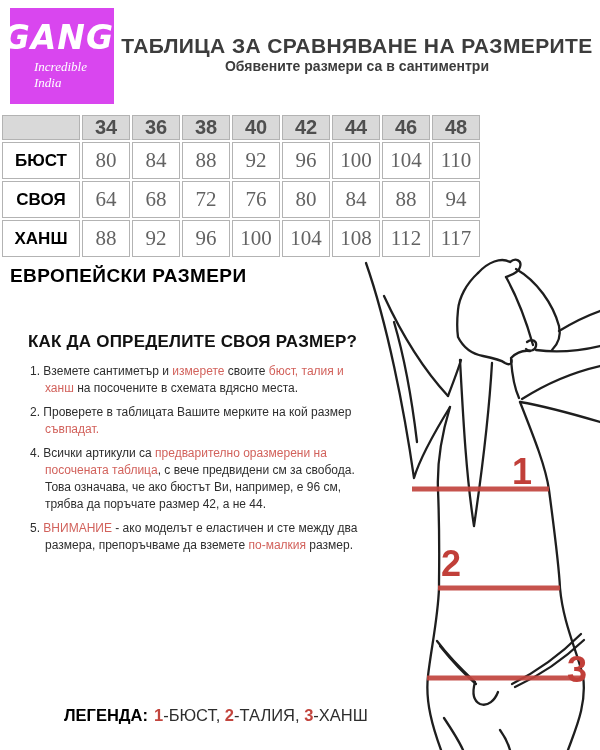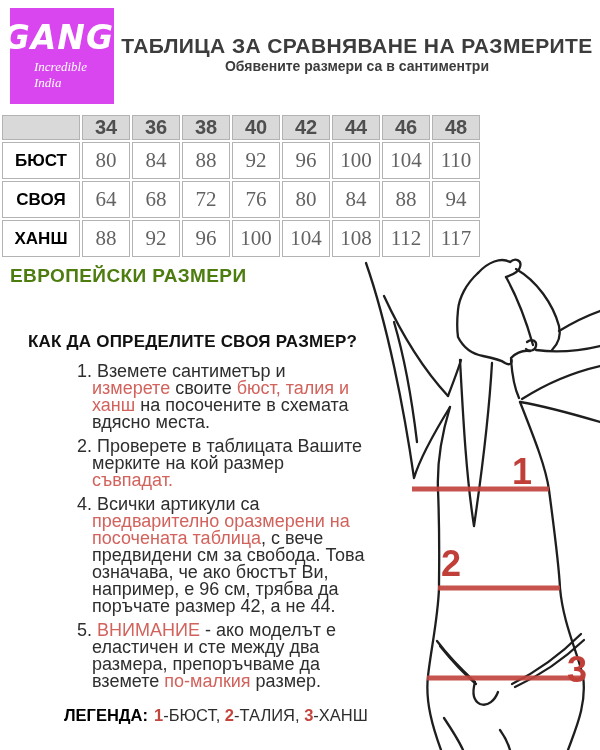--- a/index.html
+++ b/index.html
@@ -23,28 +23,28 @@
   table.size-table{border-collapse:separate;border-spacing:2px;}
   .size-table th,.size-table td{border:1px solid #b3b3b3;text-align:center;padding:0;}
   .size-table th{width:46px;height:23px;background:#d9d9d9;color:#4f4f4f;font-size:20px;font-weight:bold;}
   .size-table th.corner{width:76px;}
   .size-table td{height:35px;background:#fff;}
   .size-table td.rowlabel{font-weight:bold;color:#000;font-size:17px;}
   .size-table td.val{color:#636363;font-size:21px;font-family:Liberation Serif, serif;}
 
   
   .section-heading{position:absolute;left:10px;top:265px;font-size:19px;font-weight:bold;
-                   color:#4d7c0f;letter-spacing:.4px;}
+                   color:#000000;letter-spacing:.4px;}
   .howto-heading{position:absolute;left:28px;top:332px;font-size:17px;font-weight:bold;
                  color:#111;letter-spacing:.2px;}
 
   
   .howto-list{position:absolute;left:30px;top:363px;width:338px;}
-  .howto-item{font-size:18px;line-height:17px;margin-bottom:7px;color:#2e2e2e;
-              padding-left:15px;text-indent:-15px;margin-left:47px;}
+  .howto-item{font-size:12px;line-height:17px;margin-bottom:7px;color:#2e2e2e;
+              padding-left:15px;text-indent:-15px;}
   .red-text{color:#d2625c;}
 
   
   .legend{position:absolute;left:28px;top:706px;font-size:16.5px;color:#2e2e2e;margin-left:36px;}
   .legend-label{font-weight:bold;color:#000;margin-right:6px;}
   .legend-num{font-weight:bold;color:#c2453e;}
 
   
   .figure{position:absolute;left:360px;top:250px;width:240px;height:500px;}
   .marker-num{font-family:"Liberation Sans",sans-serif;font-weight:bold;font-size:36px;fill:#c13f39;}

